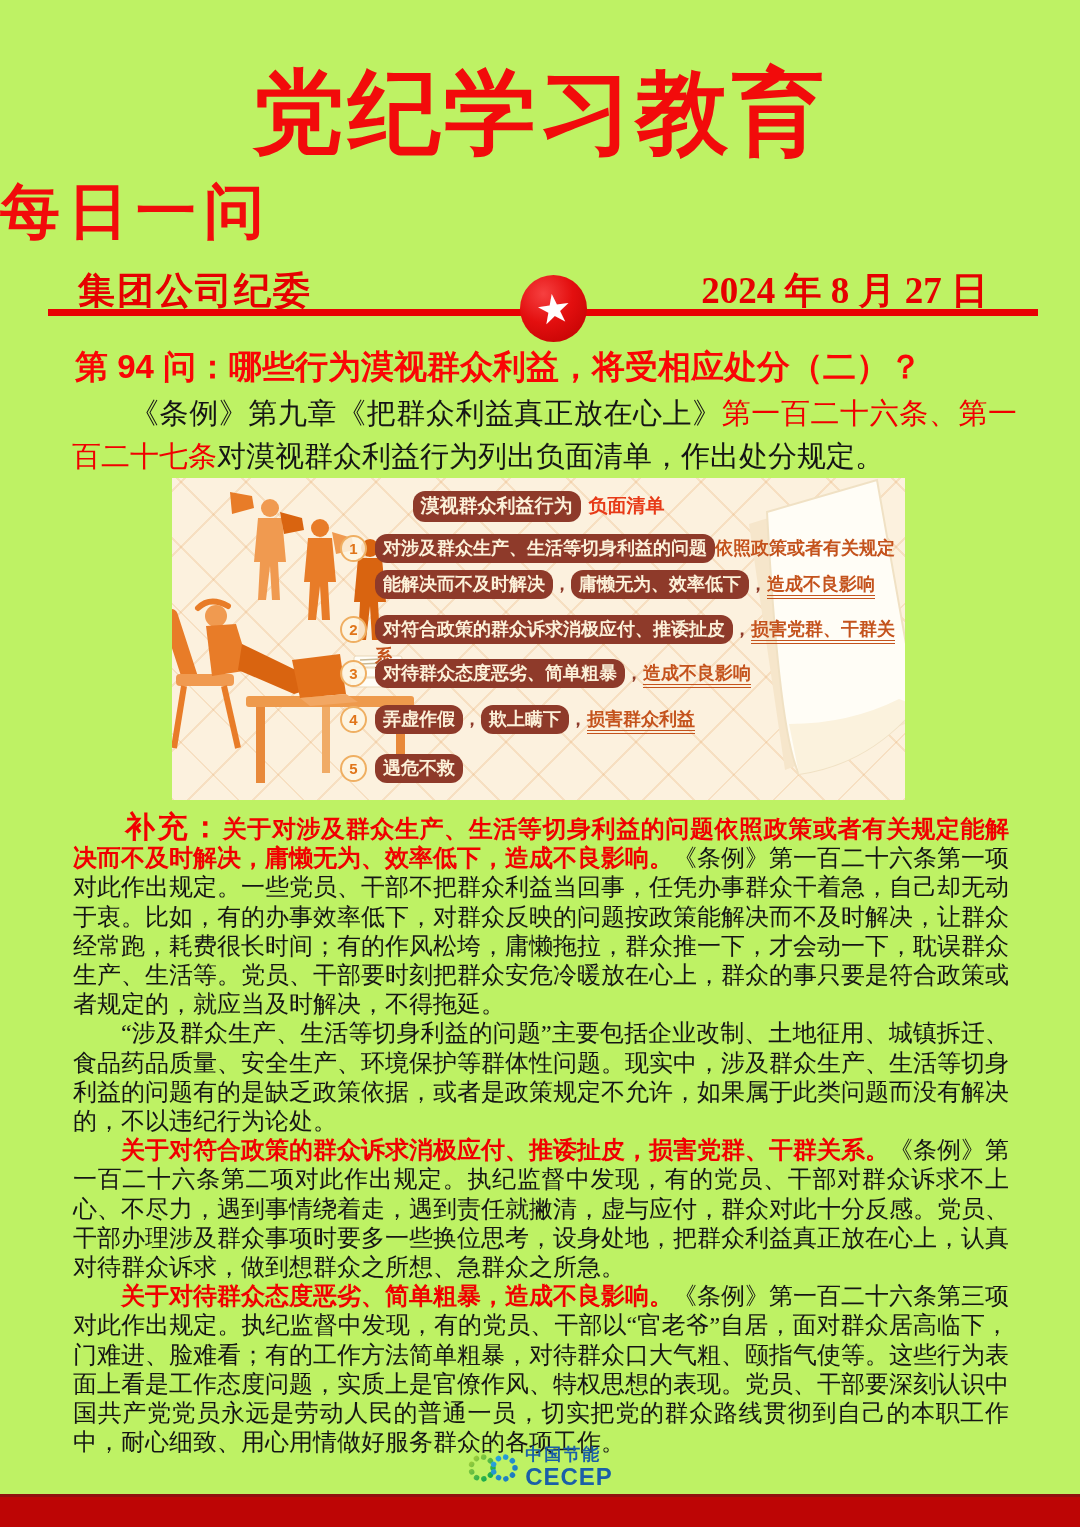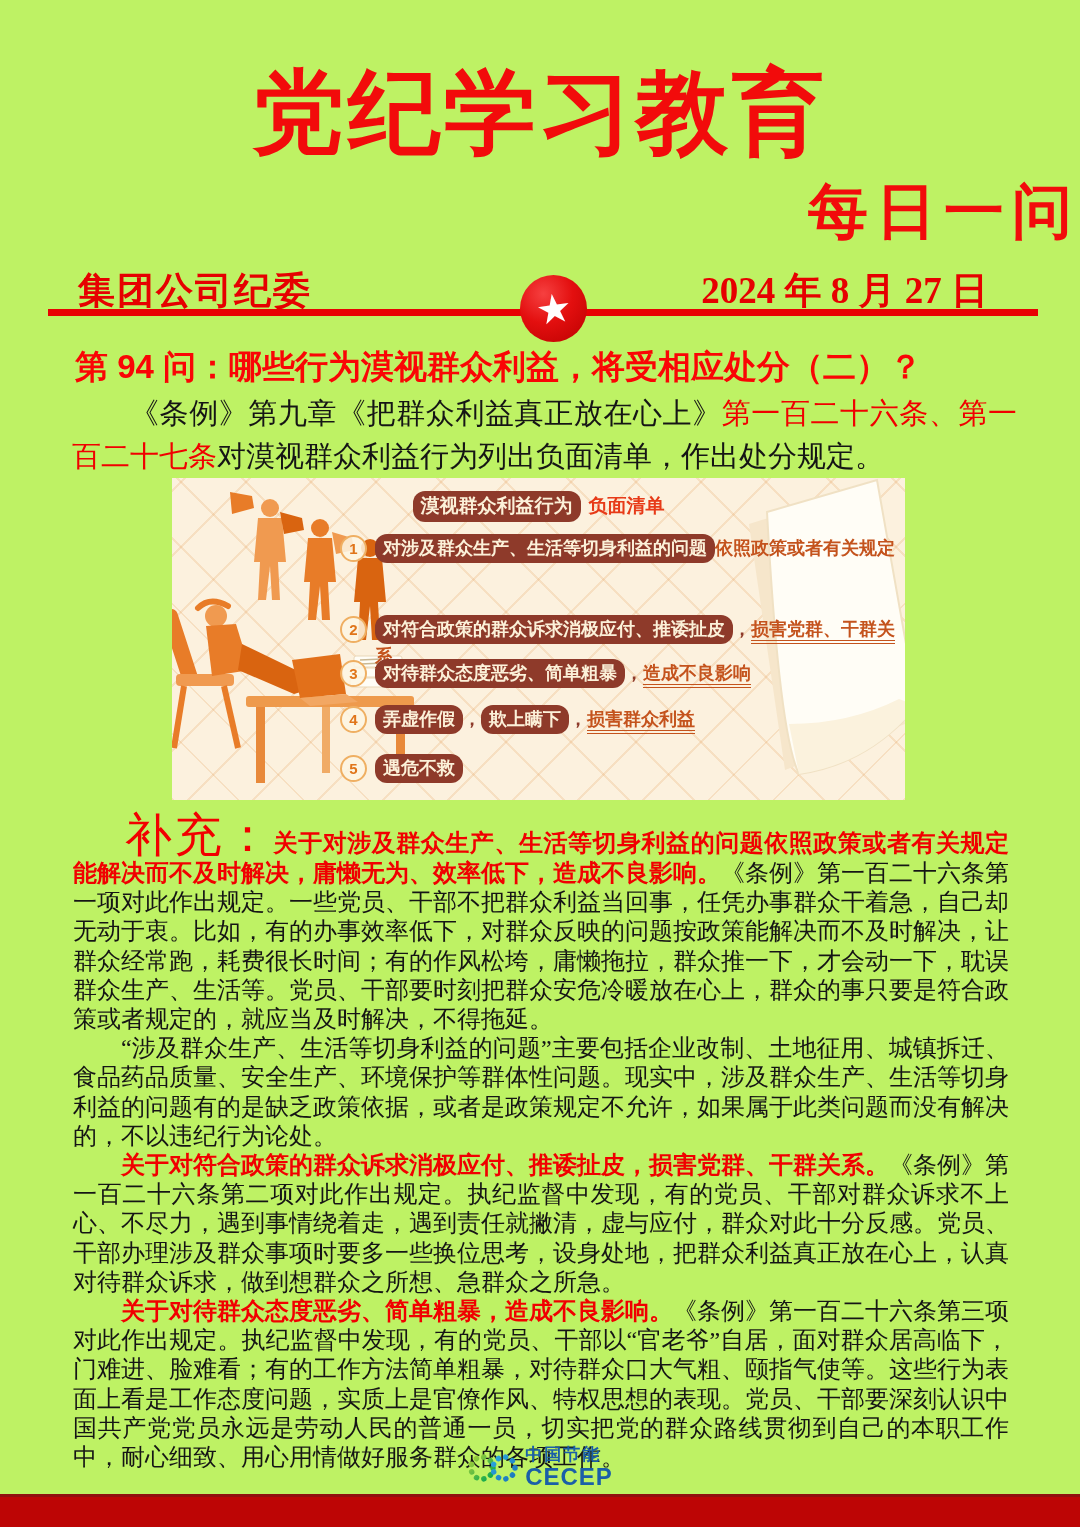--- a/index.html
+++ b/index.html
@@ -13,21 +13,21 @@
   
   .main-title{
     position:absolute;top:58px;left:0;right:0;margin:0;
     text-align:center;
     font-family:"Liberation Sans", sans-serif;
     font-weight:900;font-size:92px;line-height:108px;
     color:#F20B0B;letter-spacing:4px;
   }
   .sub-title{
     position:absolute;top:176px;left:0;right:0;margin:0;
-    text-align:right;
+    text-align:left;
     font-family:"Liberation Serif", serif;
     font-weight:bold;font-size:60px;line-height:72px;
     color:#F20B0B;letter-spacing:8px;
   }
   .header-row{
     position:absolute;top:266px;left:78px;right:92px;height:42px;
   }
   .org{
     position:absolute;left:0;top:0;
     font-family:"Liberation Sans", sans-serif;
@@ -119,21 +119,21 @@
   
   .supplement{
     position:absolute;top:812px;left:73px;width:936px;
     font-size:24px;line-height:29.2px;color:#151515;
     text-align:justify;
   }
   .supplement p{margin:0;}
   .sp-indent{text-indent:48px;}
   .sp-first{text-indent:52px;}
   .sup-label{
-    font-size:47px;line-height:1;color:#F20000;font-weight:normal;
+    font-size:30px;line-height:1;color:#F20000;font-weight:bold;
     letter-spacing:2px;
   }
   .sup-red{color:#F10000;font-weight:bold;}
   
   .footer-logo{
     position:absolute;top:1446px;left:0;right:0;
     display:flex;justify-content:center;align-items:center;gap:4px;
     z-index:2;
   }
   .logo-text{display:flex;flex-direction:column;line-height:1.05;}
@@ -243,20 +243,21 @@
     </svg>
 
     <div class="ig-title">
       <span class="pill">漠视群众利益行为</span><span class="ig-suffix">负面清单</span>
     </div>
 
     <div class="ig-row row-1">
       <span class="ig-num">1</span>
       <div class="ig-lines">
         <div class="ig-line"><span class="pill">对涉及群众生产、生活等切身利益的问题</span><span class="ig-plain">依照政策或者有关规定</span></div>
+        <div class="ig-line"><span class="pill">能解决而不及时解决</span><span class="ig-sep">，</span><span class="pill">庸懒无为、效率低下</span><span class="ig-sep">，</span><span class="ig-ul">造成不良影响</span></div>
       </div>
     </div>
 
     <div class="ig-row row-2">
       <span class="ig-num">2</span>
       <div class="ig-lines">
         <div class="ig-line"><span class="pill">对符合政策的群众诉求消极应付、推诿扯皮</span><span class="ig-sep">，</span><span class="ig-ul">损害党群、干群关系</span></div>
       </div>
     </div>
 

